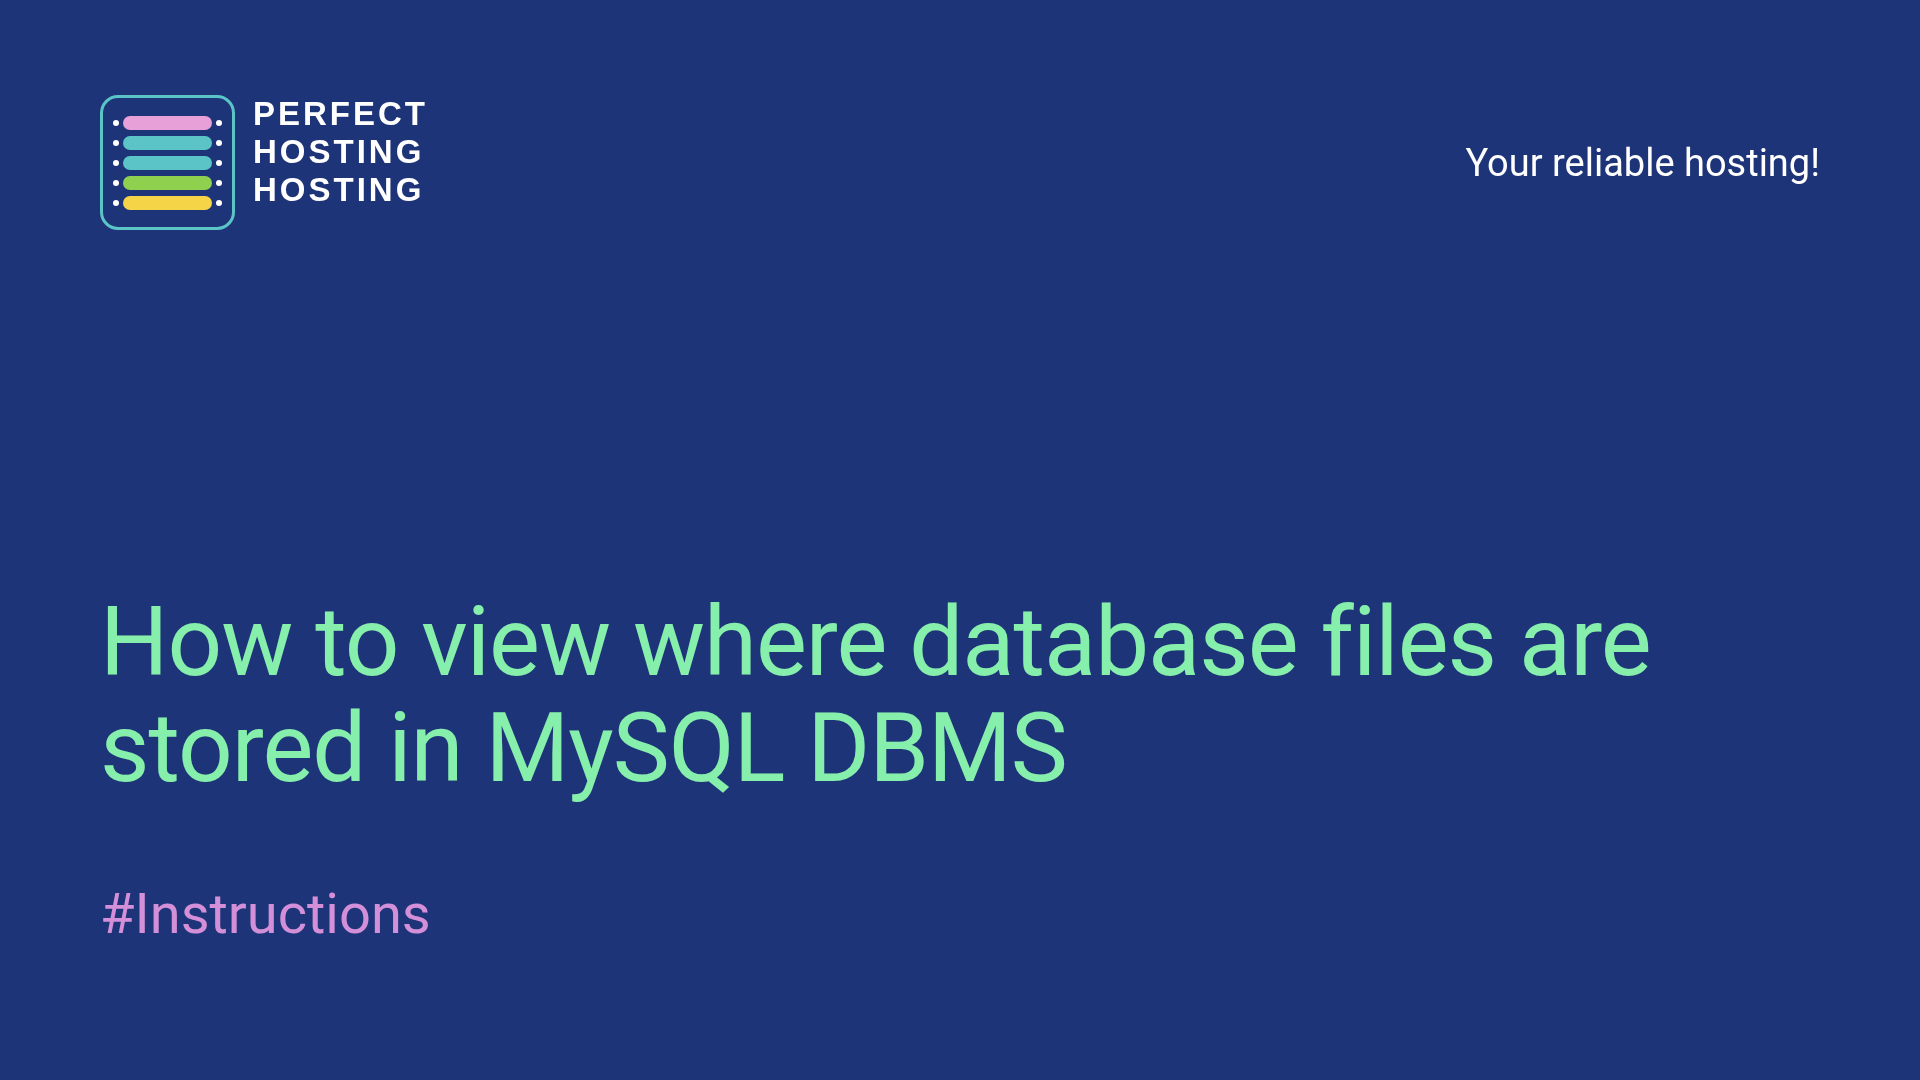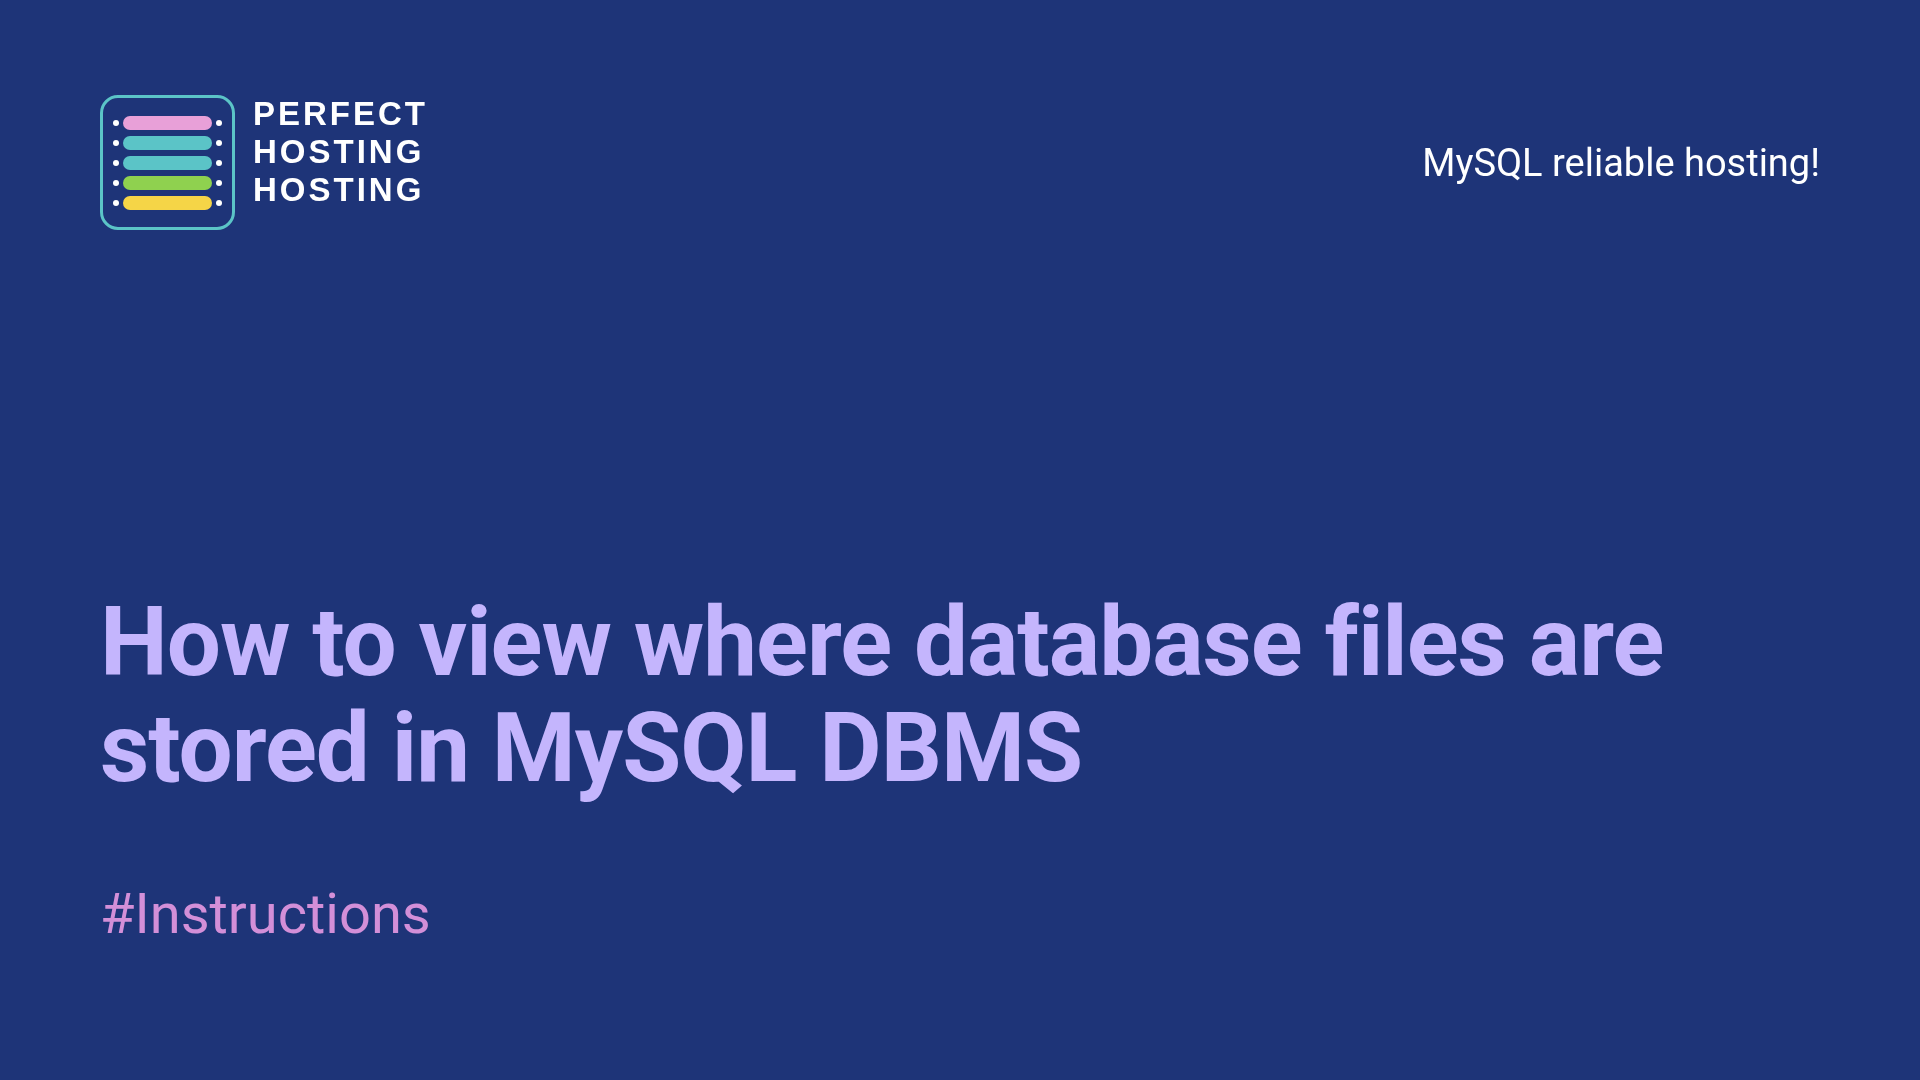--- a/index.html
+++ b/index.html
@@ -74,23 +74,23 @@
       font-size: 38px;
       font-weight: 400;
     }
     .content {
       position: absolute;
       top: 590px;
       left: 100px;
       right: 100px;
     }
     .title {
-      color: #c4b5fd;
+      color: #86efac;
       font-size: 96px;
-      font-weight: 700;
+      font-weight: 400;
       line-height: 1.1;
       letter-spacing: -1px;
     }
     .hashtag {
       color: #d38fd8;
       font-size: 56px;
       font-weight: 400;
       margin-top: 80px;
     }
   </style>
@@ -125,19 +125,19 @@
           <div class="bar bar-yellow"></div>
           <div class="dot"></div>
         </div>
     </div>
     <div class="logo-text">
       <div>PERFECT</div>
       <div>HOSTING</div>
       <div>HOSTING</div>
     </div>
   </div>
-  <div class="tagline">MySQL reliable hosting!</div>
+  <div class="tagline">Your reliable hosting!</div>
 </div>
 
 <div class="content">
   <h1 class="title">How to view where database files are stored in MySQL DBMS</h1>
   <div class="hashtag">#Instructions</div>
 </div>
 
 </body></html>

